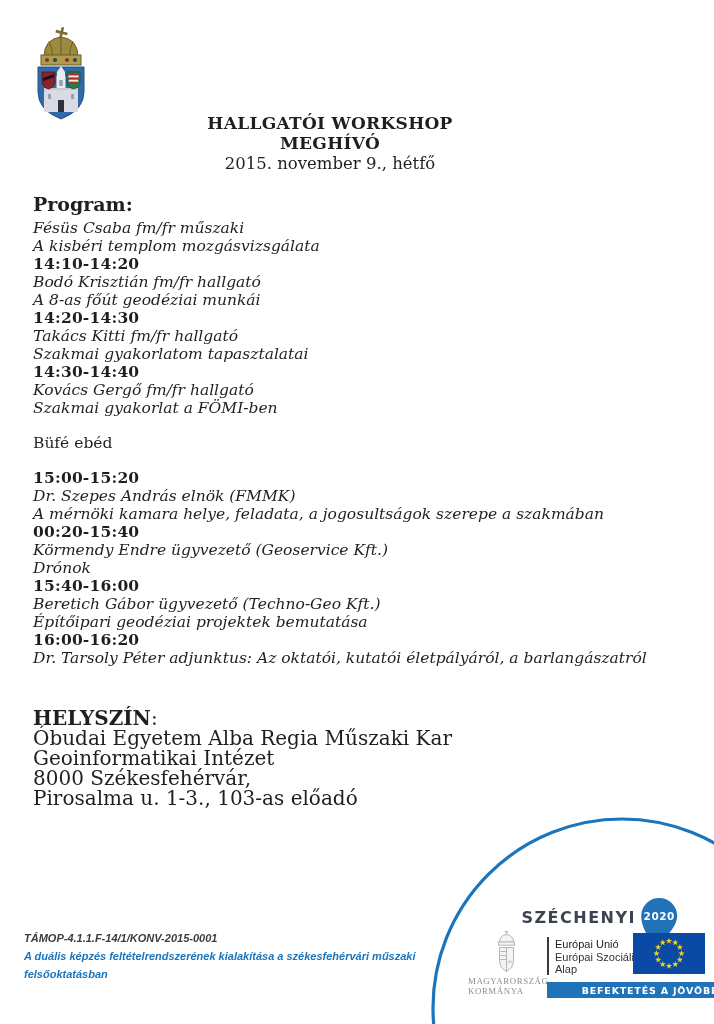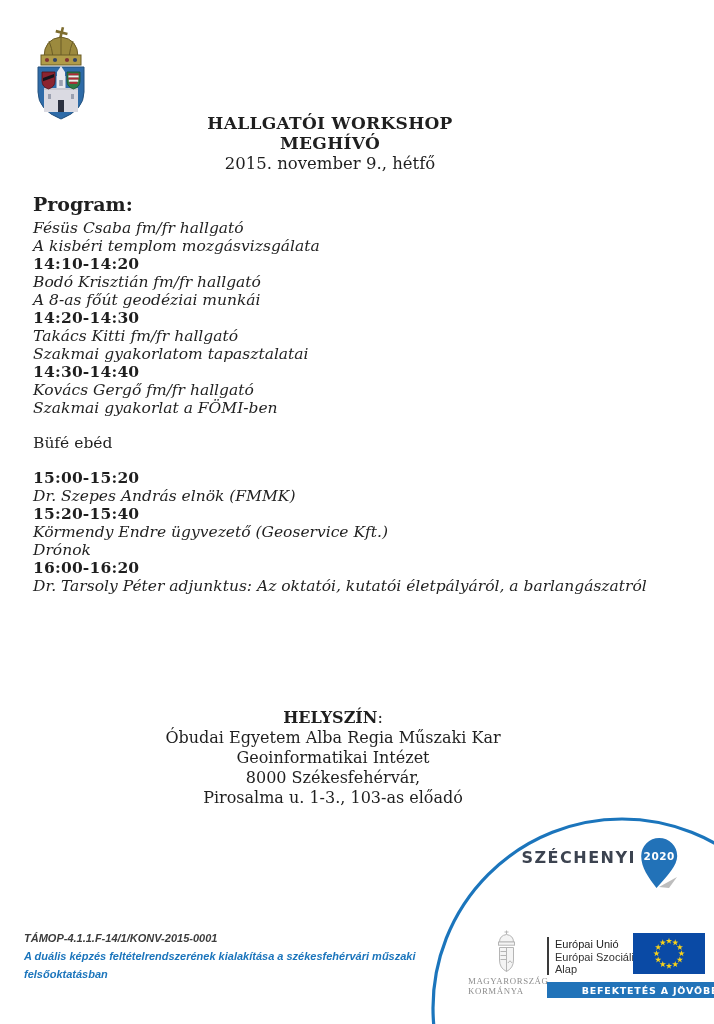--- a/index.html
+++ b/index.html
@@ -18,29 +18,29 @@
   .title-date{font-size:16.5px;margin-top:1px;}
   
   .program{position:absolute;left:33px;top:193px;width:640px;}
   .program h2{font-size:19px;font-weight:bold;margin:0 0 3px 0;line-height:23px;}
   .block{margin:0;}
   .block.gap{margin-top:17px;}
   .block .time{font-weight:bold;font-size:15.5px;line-height:18px;letter-spacing:.2px;}
   .block .line{font-size:15.5px;line-height:18px;}
   .block .line.it{font-style:italic;}
   
-  .venue{position:absolute;left:33px;top:708px;width:600px;line-height:20px;font-size:16px;text-align:center;}
+  .venue{position:absolute;left:33px;top:708px;width:600px;line-height:20px;font-size:20px;}
   .venue .venue-head{font-weight:bold;}
   
   .tamop{position:absolute;left:24px;top:929px;width:420px;
     font-family:"Liberation Sans",sans-serif;font-style:italic;font-weight:bold;}
   .tamop-code{font-size:11px;color:#3c3c3c;line-height:18px;}
   .tamop-title{font-size:11px;line-height:18px;}
   
-  .szechenyi{position:absolute;left:440px;top:838px;width:240px;display:flex;align-items:flex-start;justify-content:flex-end;}
+  .szechenyi{position:absolute;left:440px;top:898px;width:240px;display:flex;align-items:flex-start;justify-content:flex-end;}
   .sz-text{font-family:"DejaVu Sans","Liberation Sans",sans-serif;font-weight:bold;
     font-size:16px;letter-spacing:1.5px;margin-top:10px;margin-right:4px;}
   
   .gov{position:absolute;left:468px;top:930px;width:76px;text-align:left;}
   .gov svg{display:block;margin:0 auto 3px auto;}
   .gov-line{font-family:"Liberation Serif",serif;font-size:8.8px;line-height:9.5px;color:#8e8e8e;letter-spacing:.6px;}
   
   .eu-divider{position:absolute;left:547px;top:937px;width:2px;height:38px;background:#3a3a3a;}
   .eu-text{position:absolute;left:555px;top:938px;font-family:"Liberation Sans",sans-serif;
     font-size:11px;line-height:12.5px;color:#333;}
@@ -99,21 +99,21 @@
   <header class="title-block">
     <div class="title-main">HALLGATÓI WORKSHOP</div>
     <div class="title-main">MEGHÍVÓ</div>
     <div class="title-date">2015. november 9., hétfő</div>
   </header>
 
   <section class="program">
     <h2>Program:</h2>
     <div id="program-list">
         <div class="block">
-          <div class="line it">Fésüs Csaba fm/fr hallgató</div>
+          <div class="line it">Fésüs Csaba fm/fr műszaki</div>
           <div class="line it">A kisbéri templom mozgásvizsgálata</div>
         </div>
         <div class="block">
           <div class="time">14:10-14:20</div>
           <div class="line it">Bodó Krisztián fm/fr hallgató</div>
           <div class="line it">A 8-as főút geodéziai munkái</div>
         </div>
         <div class="block">
           <div class="time">14:20-14:30</div>
           <div class="line it">Takács Kitti fm/fr hallgató</div>
@@ -123,25 +123,31 @@
           <div class="time">14:30-14:40</div>
           <div class="line it">Kovács Gergő fm/fr hallgató</div>
           <div class="line it">Szakmai gyakorlat a FÖMI-ben</div>
         </div>
         <div class="block gap">
           <div class="line">Büfé ebéd</div>
         </div>
         <div class="block gap">
           <div class="time">15:00-15:20</div>
           <div class="line it">Dr. Szepes András elnök (FMMK)</div>
-        </div>
-        <div class="block">
-          <div class="time">15:20-15:40</div>
+          <div class="line it">A mérnöki kamara helye, feladata, a jogosultságok szerepe a szakmában</div>
+        </div>
+        <div class="block">
+          <div class="time">00:20-15:40</div>
           <div class="line it">Körmendy Endre ügyvezető (Geoservice Kft.)</div>
           <div class="line it">Drónok</div>
+        </div>
+        <div class="block">
+          <div class="time">15:40-16:00</div>
+          <div class="line it">Beretich Gábor ügyvezető (Techno-Geo Kft.)</div>
+          <div class="line it">Építőipari geodéziai projektek bemutatása</div>
         </div>
         <div class="block">
           <div class="time">16:00-16:20</div>
           <div class="line it">Dr. Tarsoly Péter adjunktus: Az oktatói, kutatói életpályáról, a barlangászatról</div>
         </div>
       </div>
   </section>
 
   <section class="venue">
     <div><span class="venue-head">HELYSZÍN</span><span>:</span></div>

